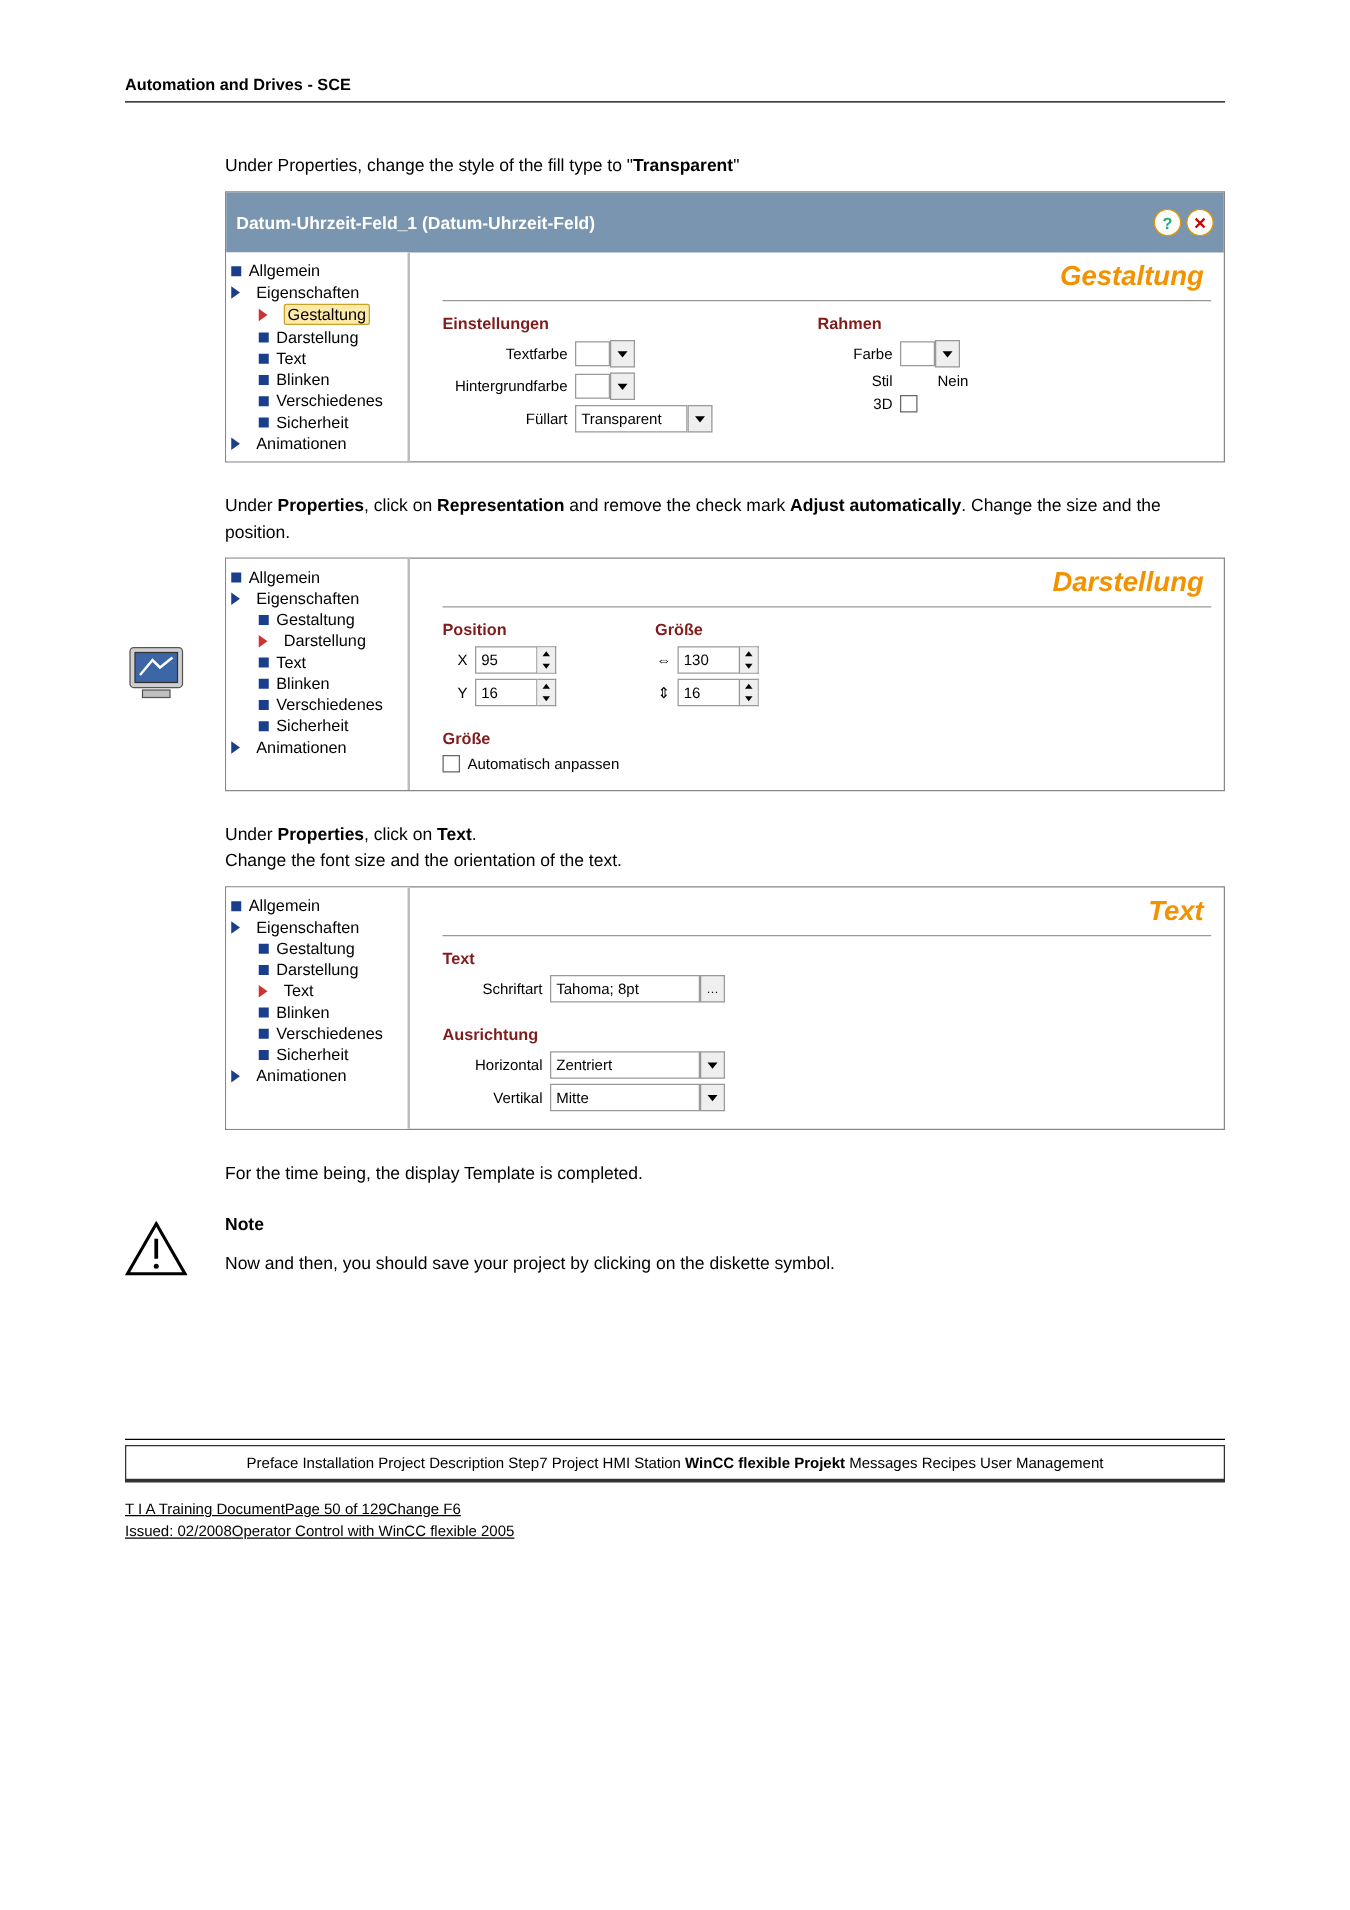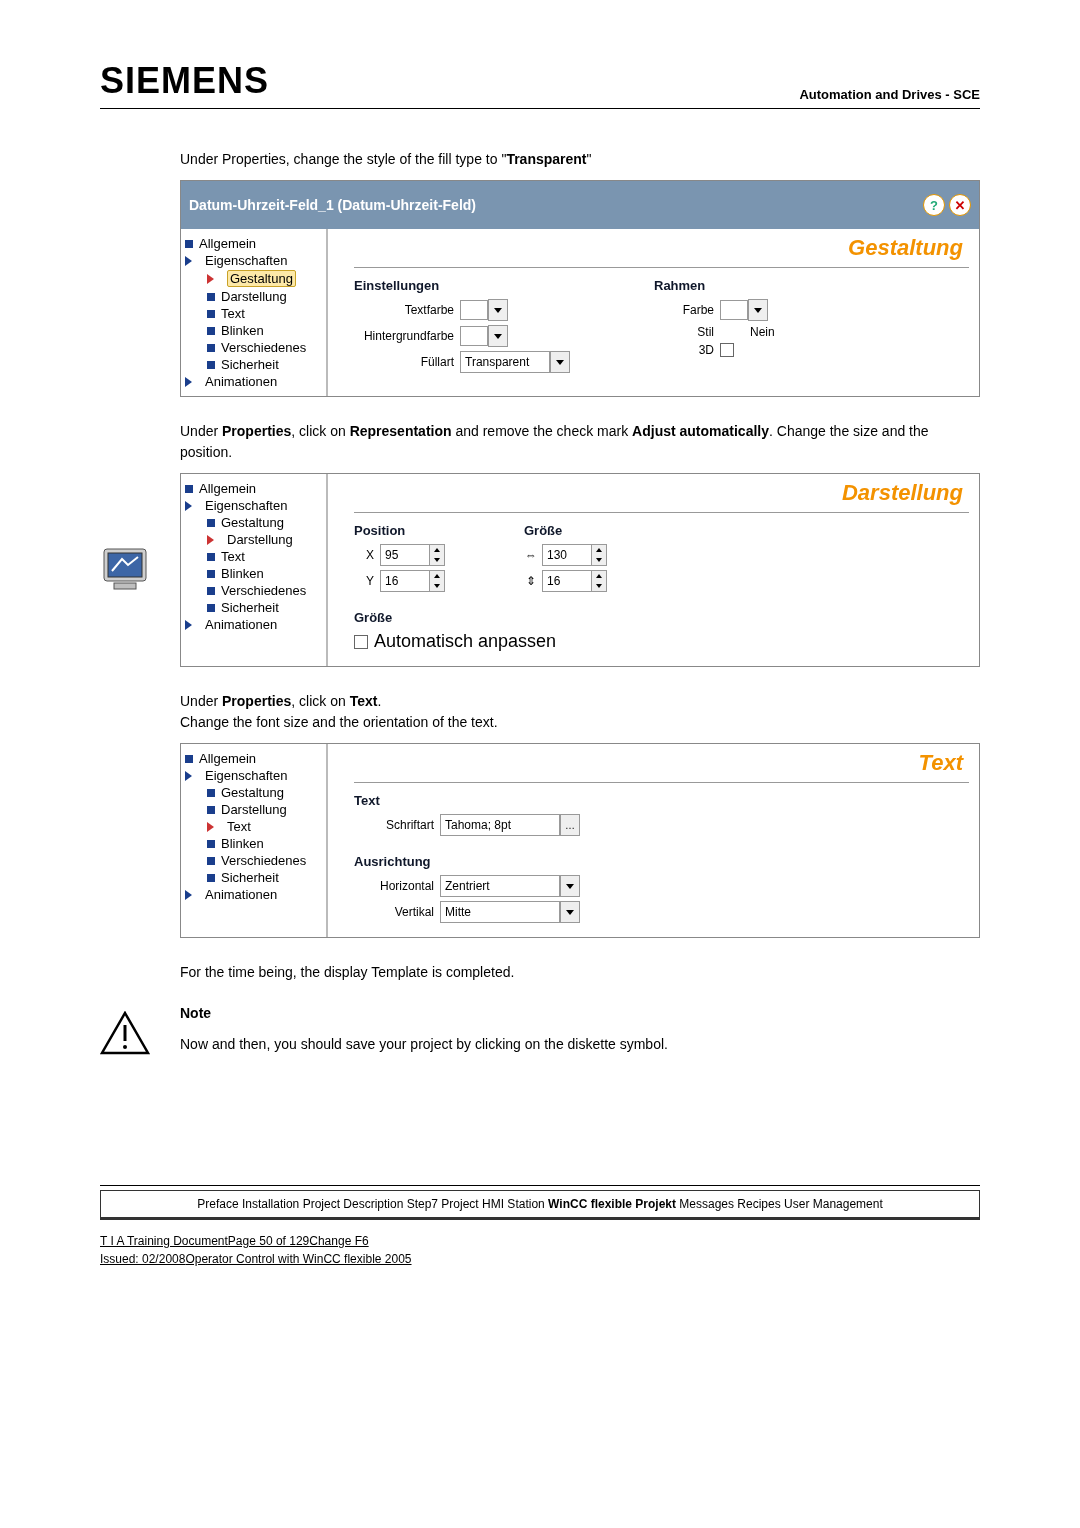--- a/index.html
+++ b/index.html
@@ -119,21 +119,21 @@
     font-style: italic;
     padding: 2px 6px 6px 0;
     border-bottom: 1px solid #999;
     margin-bottom: 6px;
   }
   .section {
     display: inline-block;
     vertical-align: top;
   }
   .section-head {
-    color: #0f172a;
+    color: #7f1d1d;
     font-weight: bold;
     font-size: 13px;
     margin-bottom: 6px;
     padding-top: 4px;
   }
   .fieldrow {
     display: flex;
     align-items: center;
     margin-bottom: 4px;
   }
@@ -204,21 +204,20 @@
     margin-top: 4px;
     text-decoration: underline;
   }
   .dim-icon { width:14px; font-size:12px; text-align:center; margin-right:4px;}
 </style>
 </head>
 <body>
 
 <div class="page">
   <div class="header">
-    <div class="logo">SIEMENS</div>
     <div class="header-right">Automation and Drives - SCE</div>
   </div>
 
   <div class="body-row">
     <div class="left-col">
       <div class="monitor-icon">
         <svg width="56" height="50" viewBox="0 0 56 50">
           <rect x="4" y="4" width="42" height="32" rx="3" fill="#cfcfcf" stroke="#555"></rect>
           <rect x="8" y="8" width="34" height="24" fill="#3d66a6" stroke="#333"></rect>
           <path d="M12 26 L22 14 L28 20 L38 12" stroke="#fff" fill="none" stroke-width="2"></path>
@@ -426,21 +425,21 @@
                       <div class="spin-btn">
                         <span class="sdn"></span>
                       </div>
                     </div>
                 </div>
               </div>
             </div>
             <div class="section-head" style="margin-top:10px">Größe</div>
             <div class="fieldrow">
               <span class="checkbox"></span>
-              <span style="font-size:18px">Automatisch anpassen</span>
+              <span style="font-size:12px">Automatisch anpassen</span>
             </div>
           </div>
         </div>
       </div>
 
       <div class="para">
         <span>Under </span><b>Properties</b><span>, click on </span><b>Text</b><span>.</span><br>
         <span>Change the font size and the orientation of the text.</span>
       </div>
 

